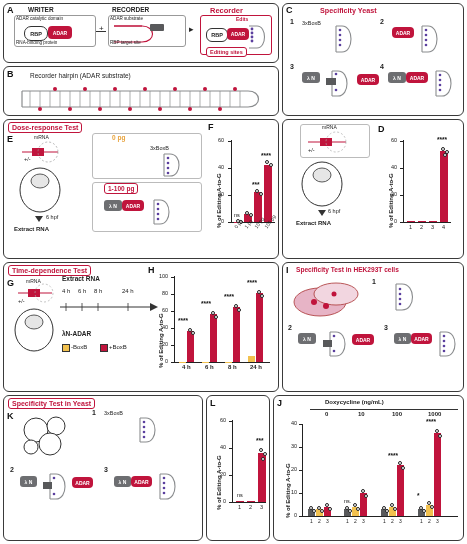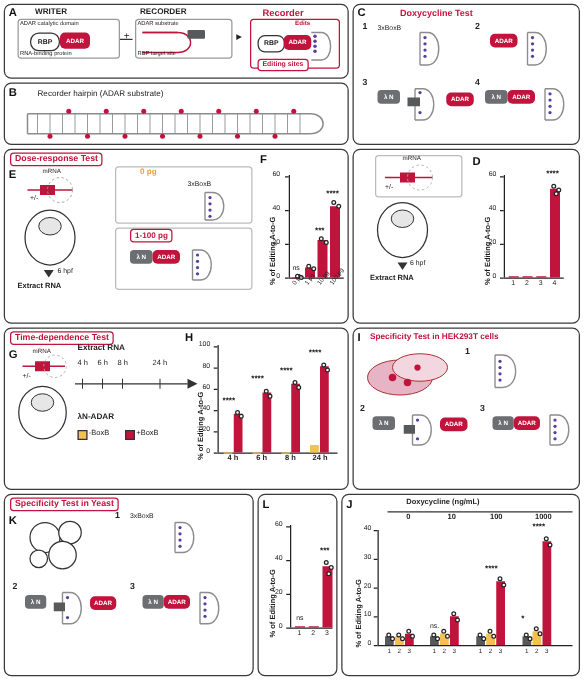--- a/index.html
+++ b/index.html
@@ -113,21 +113,21 @@
         <circle cx="97" cy="6" r="2"></circle>
       <circle cx="127" cy="6" r="2"></circle>
         <circle cx="157" cy="6" r="2"></circle>
         <circle cx="187" cy="6" r="2"></circle>
       <circle cx="217" cy="6" r="2"></circle>
     </g>
   </svg>
 
   <div class="panel" style="left:282px;top:3px;width:182px;height:113px;"></div>
   <div class="plabel" style="left:286px;top:5px;">C</div>
-  <div class="ttl" style="left:320px;top:6px;">Doxycycline Test</div>
+  <div class="ttl" style="left:320px;top:6px;">Specificity Yeast</div>
   <div class="num" style="left:290px;top:18px;">1</div>
   <div class="num" style="left:380px;top:18px;">2</div>
   <div class="num" style="left:290px;top:63px;">3</div>
   <div class="num" style="left:380px;top:63px;">4</div>
   <div class="txt" style="left:302px;top:20px;font-size:5.5px;">3xBoxB</div>
   <svg width="40" height="36" style="position:absolute;left:324px;top:20px;">
     <path d="M12 32 H18 C30 32 30 6 18 6 H12" stroke="#8a8c8e" stroke-width="1.1" fill="none"></path>
     <path d="M12 6 V32" stroke="#8a8c8e" stroke-width="1.1" fill="none"></path>
     <g fill="#5b3f9e">
         <circle cx="16" cy="10" r="1.3"></circle>

